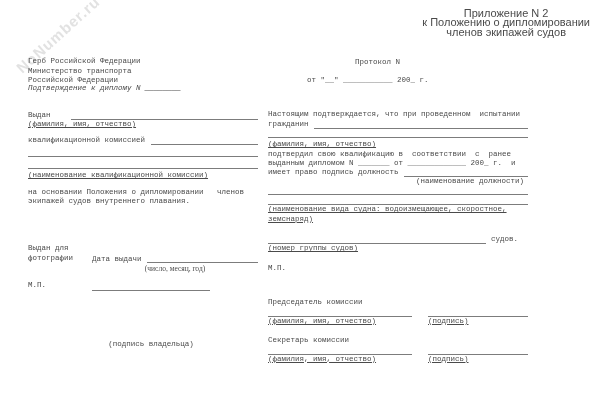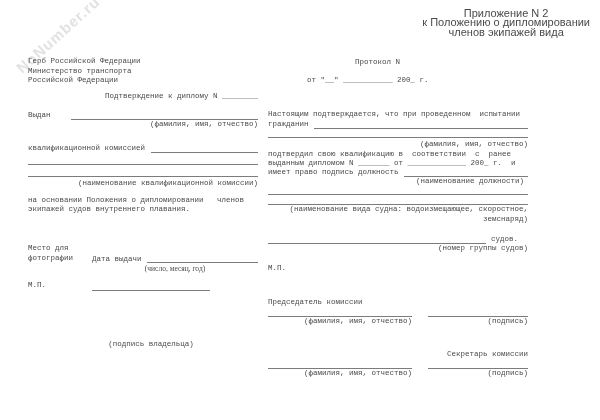--- a/index.html
+++ b/index.html
@@ -10,103 +10,103 @@
   }
   body {
     position: relative;
     font-family: "Liberation Mono", "DejaVu Sans Mono", monospace;
     font-size: 7.5px;
     color: #4a4a4a;
   }
   .sans { font-family: "Liberation Sans", "DejaVu Sans", sans-serif; }
   .pre  { white-space: pre; }
   .abs  { position: absolute; }
-  .center { text-align: right; }
+  .center { text-align: left; text-decoration: underline; }
   .right  { text-align: right; }
   .lh { line-height: 9.3px; }
 
   #watermark {
     position: absolute; left: -8px; top: 26px; width: 132px;
     text-align: center;
     font-family: "Liberation Sans", sans-serif;
     font-size: 15px; font-weight: bold; color: #e2e2e2;
     transform: rotate(-42deg);
     letter-spacing: 1px;
   }
 
   #appendix { top: 9px; right: 10px; text-align: center; font-size: 11px; line-height: 9.3px; }
 
   #org-block { left: 28px; top: 57px; width: 230px; text-align: left; line-height: 9.5px; }
   #protocol-title { left: 268px; top: 58px; width: 260px; text-indent: 87px; }
   #protocol-date  { left: 268px; top: 76px; width: 260px; text-indent: 39px; white-space: pre; }
-  #confirmation-title { left: 28px; top: 92px; width: 230px; text-align: right; white-space: pre; }
+  #confirmation-title { left: 28px; top: 84px; width: 230px; text-align: left; white-space: pre; font-style: italic; }
 
   #left-body  { left: 28px;  top: 110px; width: 230px; }
   #right-body { left: 268px; top: 110px; width: 260px; }
 
   .row { display: flex; align-items: flex-end; }
   .fill { flex: 1; border-bottom: 1px solid #7c7c7c; }
   .rule { border-bottom: 1px solid #7c7c7c; }
   .h8  { height: 8px; }  .h9  { height: 9px; }
   .h10 { height: 10px; } .h11 { height: 11px; }
   .ml20 { margin-left: 20px; }
   .mt2 { margin-top: 2px; } .mt3 { margin-top: 11px; } .mt4 { margin-top: 4px; }
-  .mt7 { margin-top: 7px; } .mt8 { margin-top: 24px; } .mt10 { margin-top: 24px; text-align: right; }
+  .mt7 { margin-top: 7px; } .mt8 { margin-top: 24px; } .mt10 { margin-top: 10px; }
   .mt11 { margin-top: 11px; }
 
   .sig-grid { display: grid; grid-template-columns: 144px 16px 1fr; }
 
   #photo-label-1 { left: 28px; top: 244px; }
   #photo-label-2 { left: 28px; top: 254px; }
   #seal-left     { left: 28px; top: 281px; }
   #date-row      { left: 92px; top: 254px; width: 166px; }
   #date-caption  { left: 92px; top: 264px; width: 166px; text-align: center; font-family: Liberation Serif, serif; }
   #owner-line    { left: 92px; top: 282px; width: 118px; height: 8px; }
   #owner-caption { left: 92px; top: 292px; width: 118px; text-align: center; margin-top: 48px; }
 </style>
 </head>
 <body>
 
 <div id="watermark">NoNumber.ru</div>
 
 <div id="appendix" class="abs sans">
   <div>Приложение N 2</div>
   <div>к Положению о дипломировании</div>
-  <div>членов экипажей вида</div>
+  <div>членов экипажей судов</div>
 </div>
 
 <div id="org-block" class="abs">
   <div>Герб Российской Федерации</div>
   <div>Министерство транспорта</div>
   <div>Российской Федерации</div>
 </div>
 
 <div id="protocol-title" class="abs">Протокол N</div>
 <div id="protocol-date" class="abs">от "__" ___________ 200_ г.</div>
 
 <div id="confirmation-title" class="abs">Подтверждение к диплому N ________</div>
 
 <div id="left-body" class="abs lh">
   <div class="row h10">
     <span>Выдан</span>
     <span class="fill ml20"></span>
   </div>
   <div class="center">(фамилия, имя, отчество)</div>
-  <div class="row h10 mt4" style="margin-top:14px">
+  <div class="row h10 mt4" style="margin-top:6px">
     <span>квалификационной комиссией</span>
     <span class="fill" style="margin-left:6px"></span>
   </div>
   <div class="rule h11"></div>
   <div class="rule h11"></div>
   <div class="center mt2">(наименование квалификационной комиссии)</div>
   <div class="pre mt7">на основании Положения о дипломировании   членов</div>
   <div class="pre">экипажей судов внутреннего плавания.</div>
 </div>
 
-<div id="photo-label-1" class="abs">Место для</div>
+<div id="photo-label-1" class="abs">Выдан для</div>
 <div id="photo-label-2" class="abs">фотографии</div>
 <div id="date-row" class="abs row" style="height:9px">
   <span>Дата выдачи</span>
   <span class="fill" style="margin-left:5px"></span>
 </div>
 <div id="date-caption" class="abs">(число, месяц, год)</div>
 <div id="seal-left" class="abs">М.П.</div>
 <div id="owner-line" class="abs rule"></div>
 <div id="owner-caption" class="abs">(подпись владельца)</div>
 

